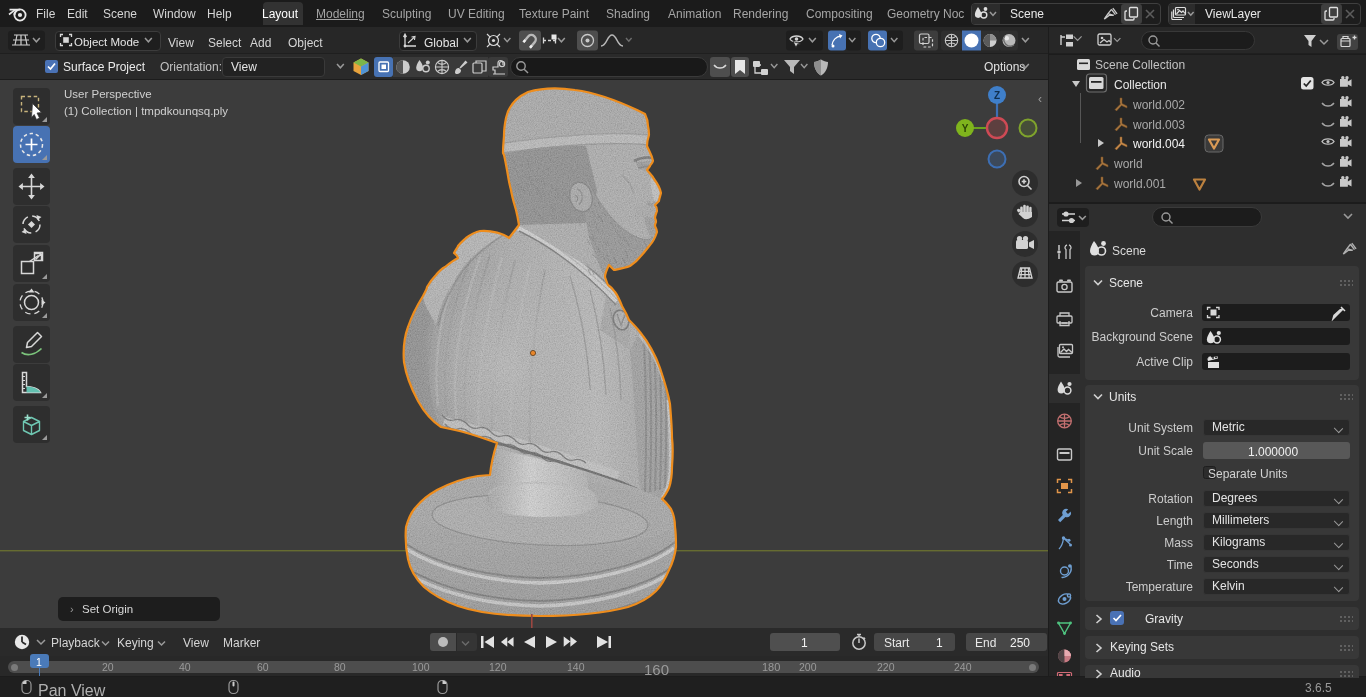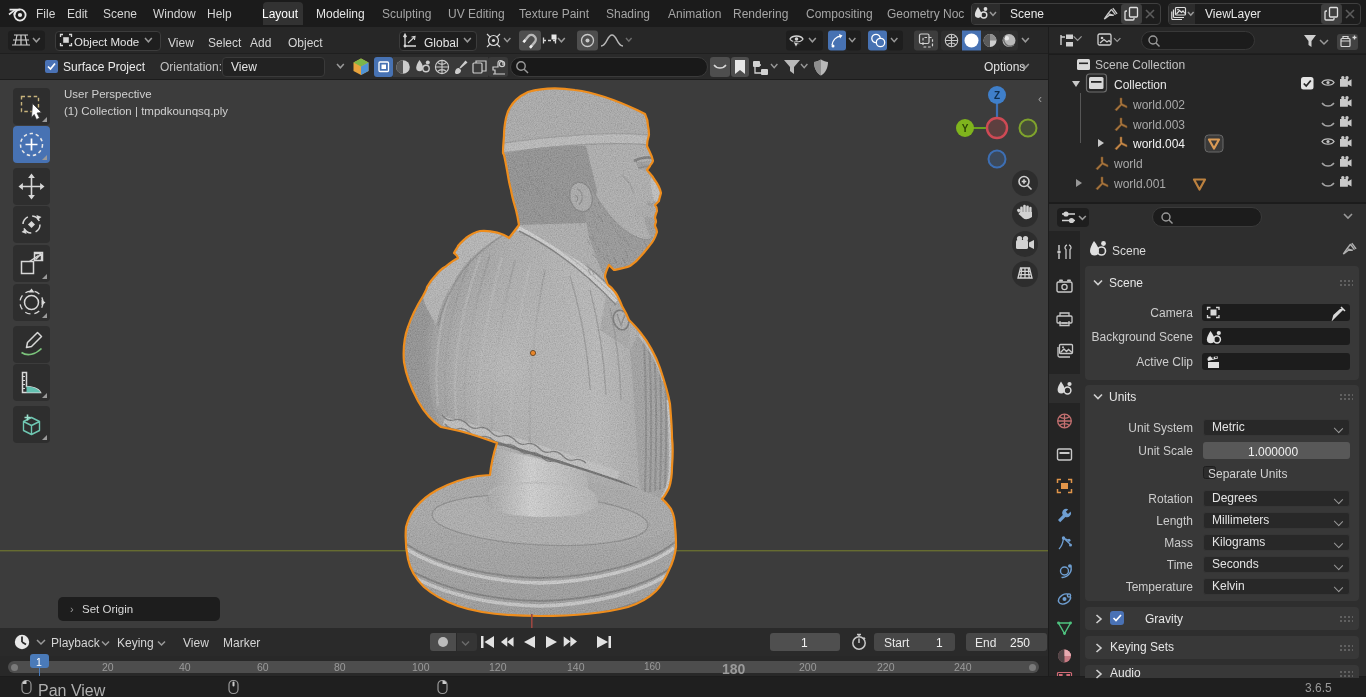--- a/index.html
+++ b/index.html
@@ -31,21 +31,21 @@
     </g>
     <circle cx="12" cy="10" r="2.1" fill="#e8e8e8"></circle>
   </svg>
   <div class="abs txt" style="left:36px;top:8px;">File</div>
   <div class="abs txt" style="left:67px;top:8px;">Edit</div>
   <div class="abs txt" style="left:103px;top:8px;">Scene</div>
   <div class="abs txt" style="left:153px;top:8px;">Window</div>
   <div class="abs txt" style="left:207px;top:8px;">Help</div>
   <div class="abs" style="left:263px;top:2px;width:40px;height:23px;background:#323232;border-radius:4px 4px 0 0;"></div>
   <div class="abs txt" style="left:262px;top:8px;color:#ffffff;">Layout</div>
-  <div class="abs txt" style="left:316px;top:8px;color:#e5e5e5;">Modeling</div>
+  <div class="abs txt" style="left:316px;top:8px;color:#a3a3a3;text-decoration:underline;">Modeling</div>
   <div class="abs txt" style="left:382px;top:8px;color:#a5a5a5;">Sculpting</div>
   <div class="abs txt" style="left:448px;top:8px;color:#a5a5a5;">UV Editing</div>
   <div class="abs txt" style="left:519px;top:8px;color:#a5a5a5;">Texture Paint</div>
   <div class="abs txt" style="left:606px;top:8px;color:#a5a5a5;">Shading</div>
   <div class="abs txt" style="left:668px;top:8px;color:#a5a5a5;">Animation</div>
   <div class="abs txt" style="left:733px;top:8px;color:#a5a5a5;">Rendering</div>
   <div class="abs txt" style="left:806px;top:8px;color:#a5a5a5;">Compositing</div>
   <div class="abs txt" style="left:887px;top:8px;color:#a5a5a5;">Geometry Noc</div>
 
   <div class="abs" style="left:971px;top:3px;width:190px;height:22px;background:#1d1d1d;border:1px solid #3f3f3f;border-radius:4px;"></div>
@@ -768,22 +768,22 @@
   <div class="abs" style="left:8px;top:661px;width:1031px;height:12px;background:#4d4d4d;border-radius:6px;"></div>
   <div class="abs" style="left:11px;top:664px;width:7px;height:7px;background:#7a7a7a;border-radius:50%;"></div>
   <div class="abs" style="left:1029px;top:664px;width:7px;height:7px;background:#7a7a7a;border-radius:50%;"></div>
   <div class="abs txt" style="left:102px;top:662px;color:#9a9a9a;font-size:10.5px;">20</div>
   <div class="abs txt" style="left:179px;top:662px;color:#9a9a9a;font-size:10.5px;">40</div>
   <div class="abs txt" style="left:257px;top:662px;color:#9a9a9a;font-size:10.5px;">60</div>
   <div class="abs txt" style="left:334px;top:662px;color:#9a9a9a;font-size:10.5px;">80</div>
   <div class="abs txt" style="left:412px;top:662px;color:#9a9a9a;font-size:10.5px;">100</div>
   <div class="abs txt" style="left:489px;top:662px;color:#9a9a9a;font-size:10.5px;">120</div>
   <div class="abs txt" style="left:567px;top:662px;color:#9a9a9a;font-size:10.5px;">140</div>
-  <div class="abs txt" style="left:644px;top:662px;color:#9a9a9a;font-size:10px;">160</div>
-  <div class="abs txt" style="left:722px;top:662px;color:#9a9a9a;font-size:14px;font-weight:bold;">180</div>
+  <div class="abs txt" style="left:644px;top:662px;color:#9a9a9a;font-size:15px;">160</div>
+  <div class="abs txt" style="left:762px;top:662px;color:#9a9a9a;font-size:11px;">180</div>
   <div class="abs txt" style="left:799px;top:662px;color:#9a9a9a;font-size:10.5px;">200</div>
   <div class="abs txt" style="left:877px;top:662px;color:#9a9a9a;font-size:10.5px;">220</div>
   <div class="abs txt" style="left:954px;top:662px;color:#9a9a9a;font-size:10.5px;">240</div>
   <div class="abs" style="left:38.5px;top:655px;width:1.5px;height:21px;background:#4a7ab8;"></div>
   <div class="abs" style="left:30px;top:654px;width:19px;height:14px;background:#4a7ab8;border-radius:3px;"></div>
   <div class="abs txt" style="left:36px;top:657px;color:#ffffff;font-size:10.5px;">1</div>
 
   <div class="abs" style="left:0;top:677px;width:1366px;height:20px;background:#1f1f1f;"></div>
   <svg class="abs" style="left:18px;top:679px;" width="440" height="16" viewBox="0 0 440 16">
     <defs>

